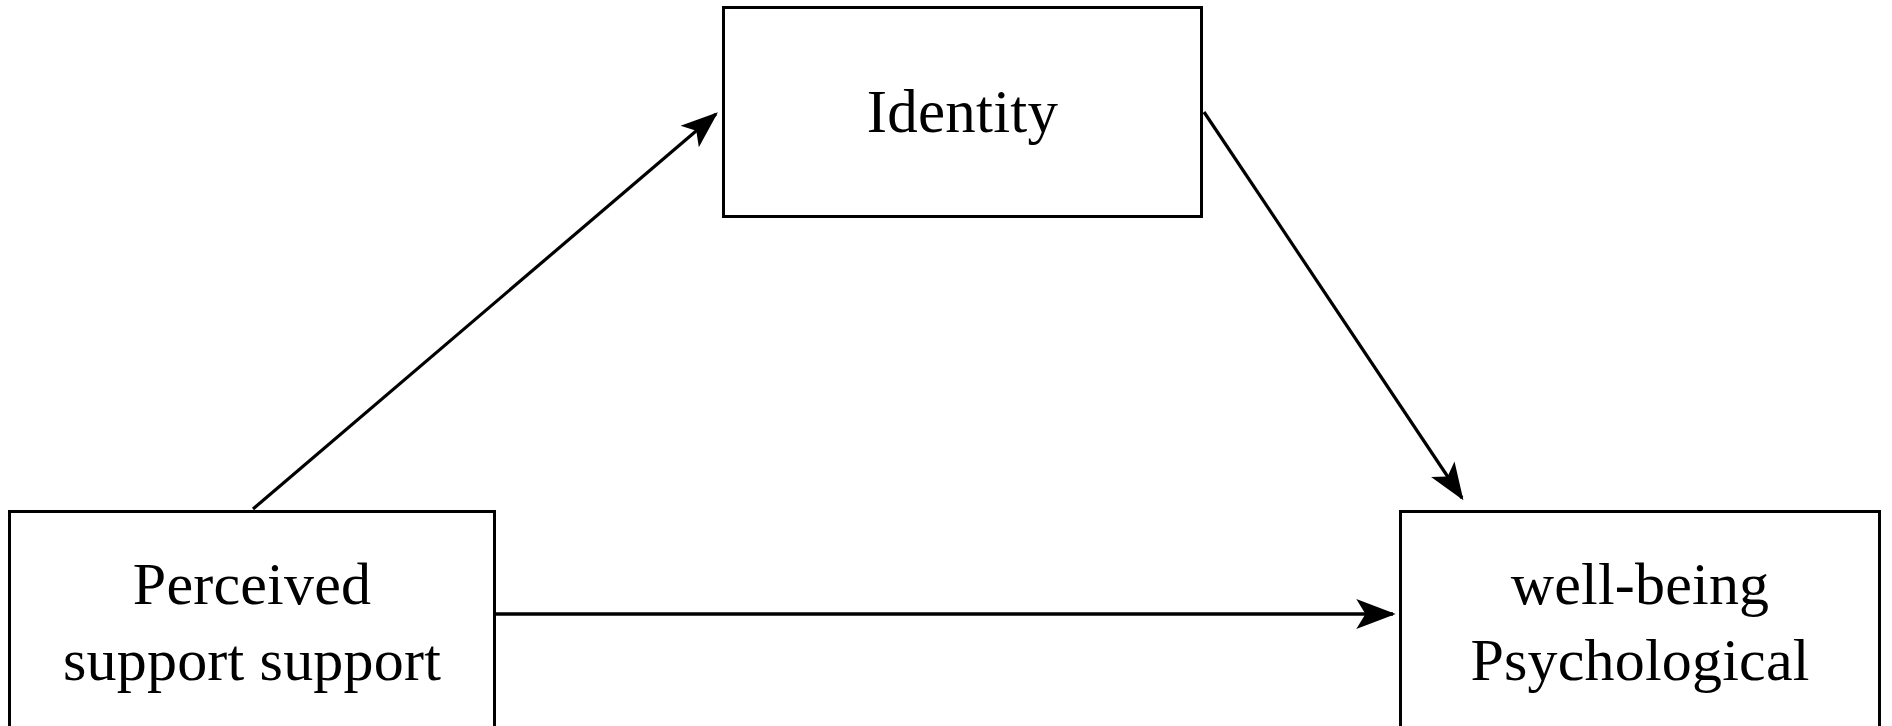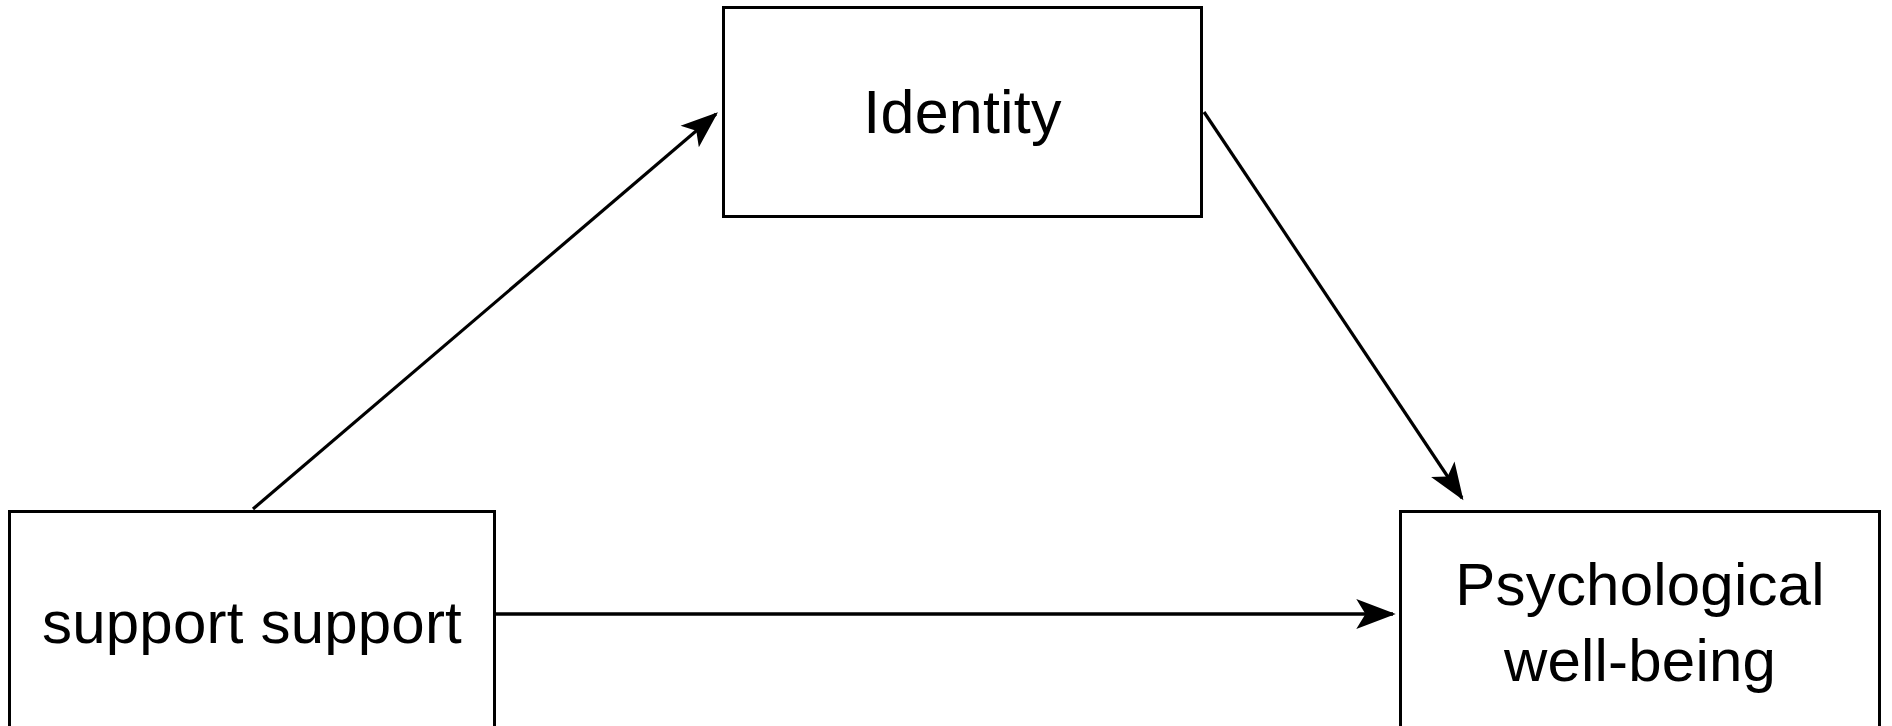--- a/index.html
+++ b/index.html
@@ -7,21 +7,21 @@
     margin: 0;
     padding: 0;
     background: #ffffff;
   }
   #canvas {
     position: relative;
     width: 1892px;
     height: 726px;
     background: #ffffff;
     overflow: hidden;
-    font-family: Liberation Sans, sans-serif;
+    font-family: Liberation Serif, serif;
   }
   #edge-layer {
     position: absolute;
     top: 0;
     left: 0;
     width: 1892px;
     height: 726px;
     pointer-events: none;
   }
   .node-box {
@@ -90,21 +90,22 @@
     <line x1="1204" y1="112" x2="1462" y2="498" stroke="#000000" stroke-width="3.2" marker-end="url(#arrowhead-b)"></line>
 
     <line x1="496" y1="614" x2="1393" y2="614" stroke="#000000" stroke-width="3.4" marker-end="url(#arrowhead-c)"></line>
   </svg>
 
   <div id="node-mediator" class="node-box">
     <span class="node-line">Identity</span>
   </div>
 
   <div id="node-predictor" class="node-box">
+    <span class="node-line">Perceived</span>
     <span class="node-line">support support</span>
   </div>
 
   <div id="node-outcome" class="node-box">
+    <span class="node-line">well-being</span>
     <span class="node-line">Psychological</span>
-    <span class="node-line">well-being</span>
   </div>
 
 </div>
 
 </body></html>

